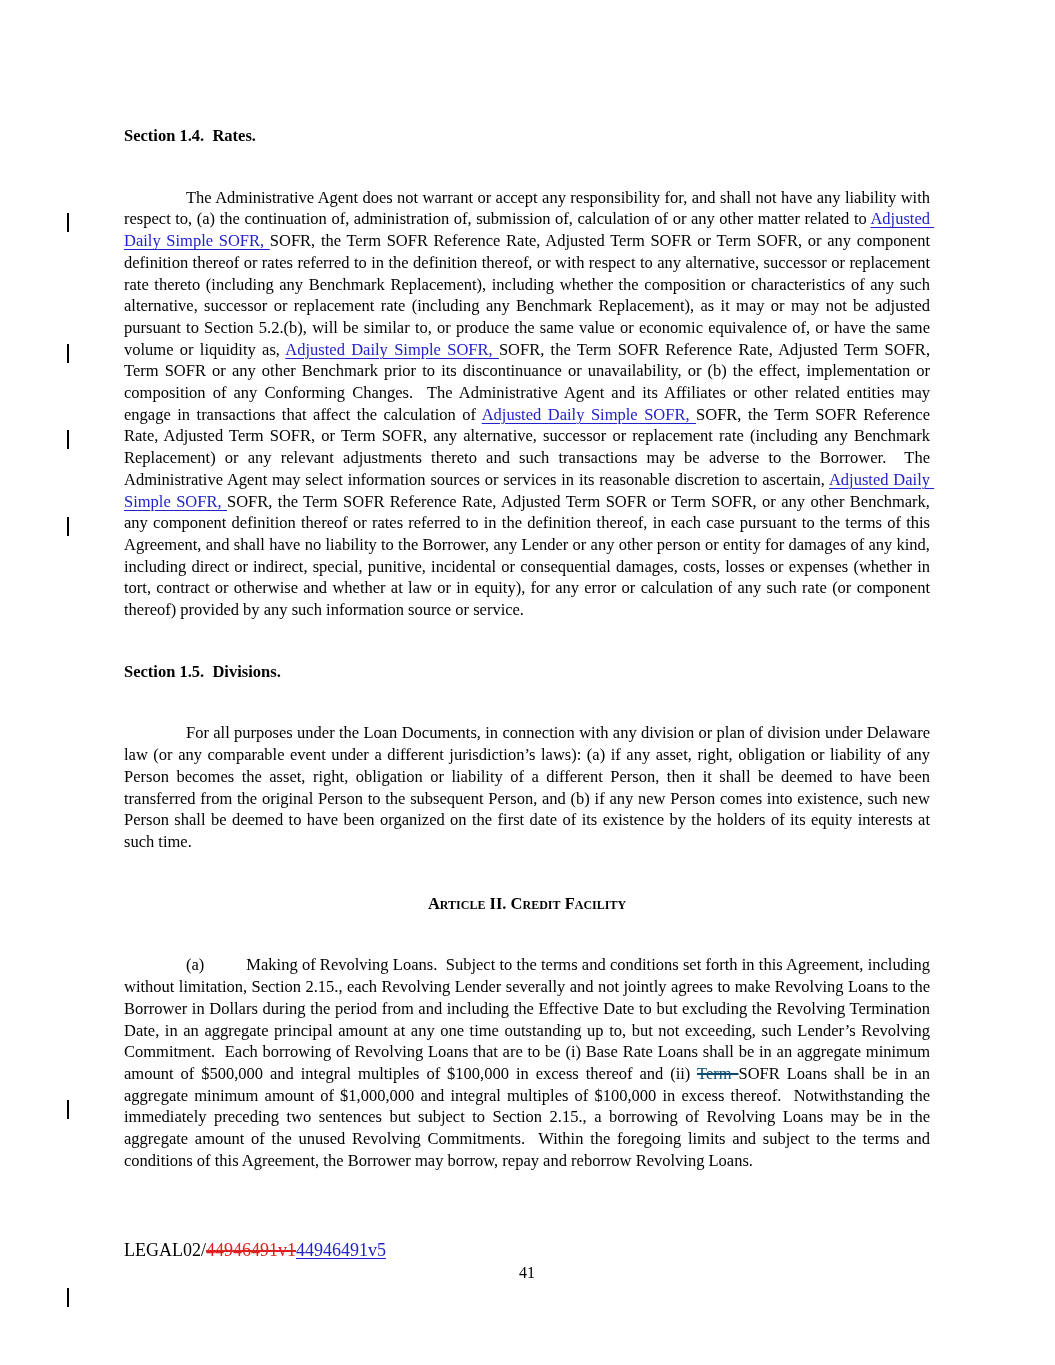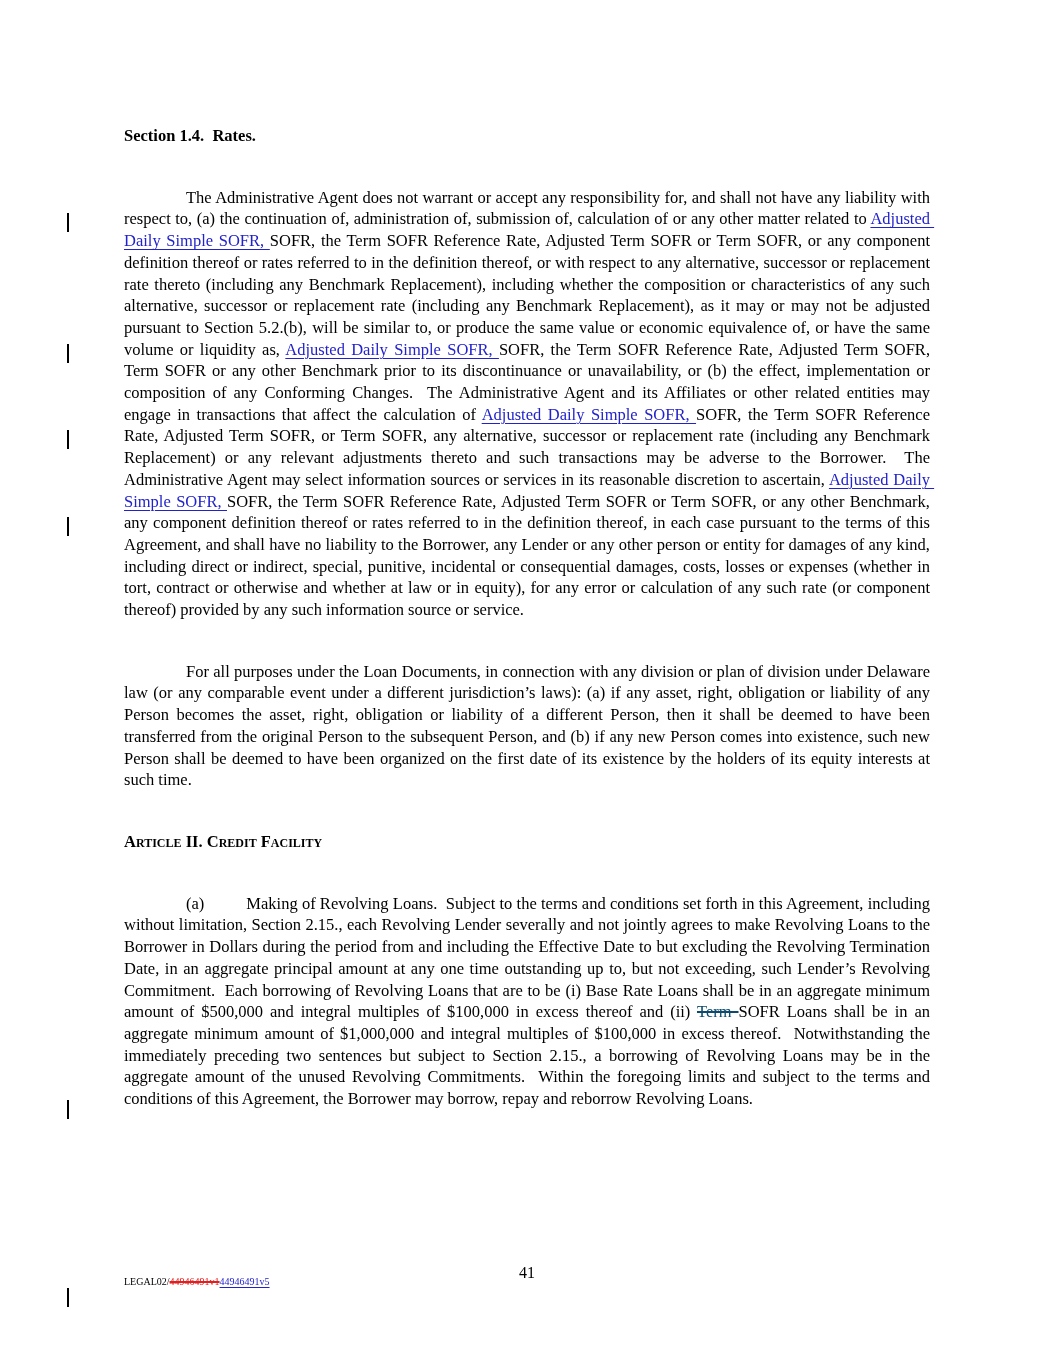--- a/index.html
+++ b/index.html
@@ -22,21 +22,21 @@
     top: 125px;
     width: 806px;
     font-size: 16.5px;
     line-height: 21.7px;
   }
   .content > div { white-space: pre-wrap; }
   .content > div + div { margin-top: 40px; }
   .heading { font-weight: bold; text-align: left; }
   .para { text-align: justify; text-indent: 62px; }
   .article-heading {
-    text-align: left;
+    text-align: center;
     font-weight: bold;
     font-variant: small-caps;
     text-indent: 0;
   }
   .run { white-space: pre-wrap; }
   .ins {
     color: #2222cc;
     text-decoration: underline;
     text-decoration-thickness: 1px;
     text-underline-offset: 3px;
@@ -62,22 +62,22 @@
     position: absolute;
     left: 124px;
     top: 1264px;
     width: 806px;
     text-align: center;
     font-size: 16px;
   }
   .doc-footer {
     position: absolute;
     left: 124px;
-    top: 1276px;
-    font-size: 10px;
+    top: 1240px;
+    font-size: 18px;
     white-space: pre;
   }
   .doc-footer .f-del {
     color: #e02020;
     text-decoration: line-through;
     text-decoration-thickness: 1.5px;
   }
   .doc-footer .f-ins {
     color: #2222cc;
     text-decoration: underline;
@@ -85,20 +85,21 @@
     text-underline-offset: 2px;
   }
 </style>
 </head>
 <body>
 
 <div class="page">
   <div class="content">
       <div class="heading"><span class="run">Section 1.4.  Rates.</span></div>
       <div class="para"><span class="run">The Administrative Agent does not warrant or accept any responsibility for, and shall not have any liability with respect to, (a) the continuation of, administration of, submission of, calculation of or any other matter related to </span><span class="run ins">Adjusted Daily Simple SOFR, </span><span class="run">SOFR, the Term SOFR Reference Rate, Adjusted Term SOFR or Term SOFR, or any component definition thereof or rates referred to in the definition thereof, or with respect to any alternative, successor or replacement rate thereto (including any Benchmark Replacement), including whether the composition or characteristics of any such alternative, successor or replacement rate (including any Benchmark Replacement), as it may or may not be adjusted pursuant to Section 5.2.(b), will be similar to, or produce the same value or economic equivalence of, or have the same volume or liquidity as, </span><span class="run ins">Adjusted Daily Simple SOFR, </span><span class="run">SOFR, the Term SOFR Reference Rate, Adjusted Term SOFR, Term SOFR or any other Benchmark prior to its discontinuance or unavailability, or (b) the effect, implementation or composition of any Conforming Changes.  The Administrative Agent and its Affiliates or other related entities may engage in transactions that affect the calculation of </span><span class="run ins">Adjusted Daily Simple SOFR, </span><span class="run">SOFR, the Term SOFR Reference Rate, Adjusted Term SOFR, or Term SOFR, any alternative, successor or replacement rate (including any Benchmark Replacement) or any relevant adjustments thereto and such transactions may be adverse to the Borrower.  The Administrative Agent may select information sources or services in its reasonable discretion to ascertain, </span><span class="run ins">Adjusted Daily Simple SOFR, </span><span class="run">SOFR, the Term SOFR Reference Rate, Adjusted Term SOFR or Term SOFR, or any other Benchmark, any component definition thereof or rates referred to in the definition thereof, in each case pursuant to the terms of this Agreement, and shall have no liability to the Borrower, any Lender or any other person or entity for damages of any kind, including direct or indirect, special, punitive, incidental or consequential damages, costs, losses or expenses (whether in tort, contract or otherwise and whether at law or in equity), for any error or calculation of any such rate (or component thereof) provided by any such information source or service.</span></div>
+      <div class="heading"><span class="run">Section 1.5.  Divisions.</span></div>
       <div class="para"><span class="run">For all purposes under the Loan Documents, in connection with any division or plan of division under Delaware law (or any comparable event under a different jurisdiction’s laws): (a) if any asset, right, obligation or liability of any Person becomes the asset, right, obligation or liability of a different Person, then it shall be deemed to have been transferred from the original Person to the subsequent Person, and (b) if any new Person comes into existence, such new Person shall be deemed to have been organized on the first date of its existence by the holders of its equity interests at such time.</span></div>
       <div class="article-heading"><span class="run">Article II. Credit Facility</span></div>
       <div class="para"><span class="run">(a)</span><span class="run tab">	</span><span class="run u">Making of Revolving Loans</span><span class="run">.  Subject to the terms and conditions set forth in this Agreement, including without limitation, Section 2.15., each Revolving Lender severally and not jointly agrees to make Revolving Loans to the Borrower in Dollars during the period from and including the Effective Date to but excluding the Revolving Termination Date, in an aggregate principal amount at any one time outstanding up to, but not exceeding, such Lender’s Revolving Commitment.  Each borrowing of Revolving Loans that are to be (i) Base Rate Loans shall be in an aggregate minimum amount of $500,000 and integral multiples of $100,000 in excess thereof and (ii) </span><span class="run del">Term </span><span class="run">SOFR Loans shall be in an aggregate minimum amount of $1,000,000 and integral multiples of $100,000 in excess thereof.  Notwithstanding the immediately preceding two sentences but subject to Section 2.15., a borrowing of Revolving Loans may be in the aggregate amount of the unused Revolving Commitments.  Within the foregoing limits and subject to the terms and conditions of this Agreement, the Borrower may borrow, repay and reborrow Revolving Loans.</span></div>
     </div>
   <div>
       <div class="change-bar" style="top: 213px;"></div>
       <div class="change-bar" style="top: 344px;"></div>
       <div class="change-bar" style="top: 430px;"></div>
       <div class="change-bar" style="top: 517px;"></div>
       <div class="change-bar" style="top: 1100px;"></div>

